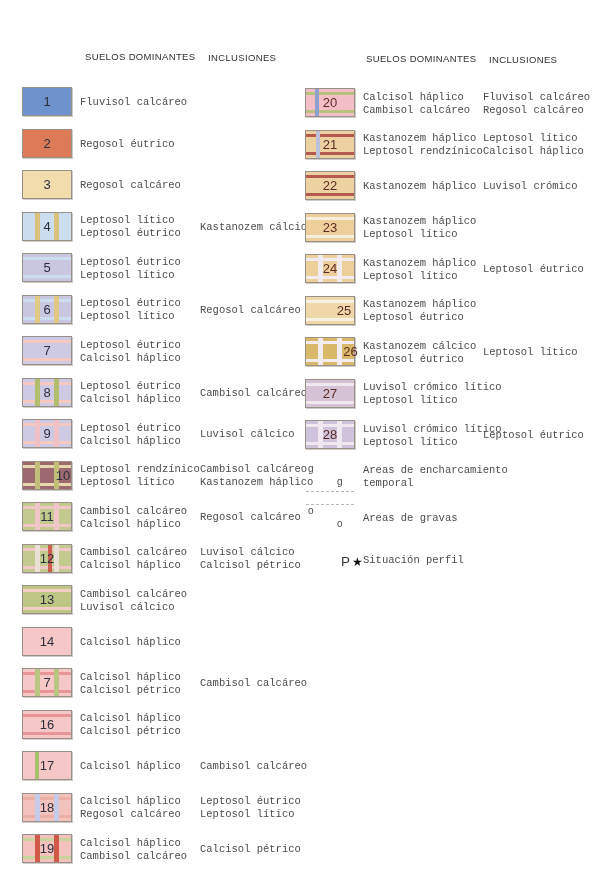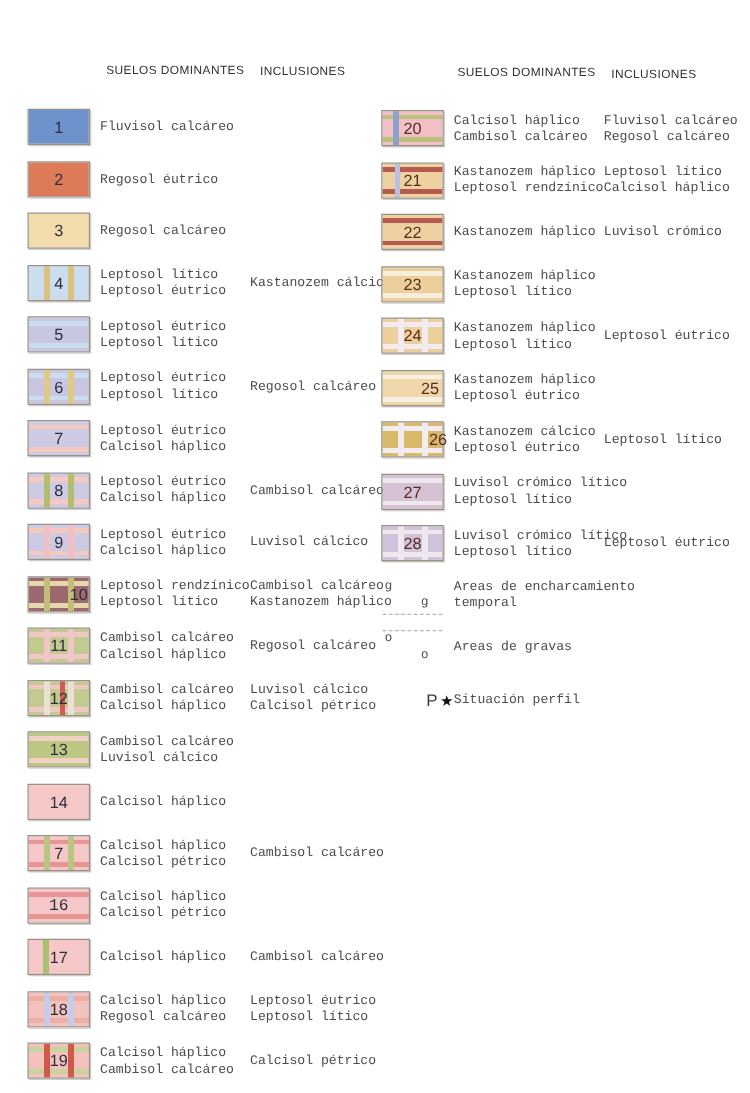--- a/index.html
+++ b/index.html
@@ -197,21 +197,21 @@
         </div>
         <div class="lines dom">
           <div class="line">Calcisol háplico</div>
           <div class="line">Calcisol pétrico</div>
         </div>
         <div class="lines inc">
           <div class="line">Cambisol calcáreo</div>
         </div>
       </div>
       <div class="row">
-        <div class="swatch" style="background: linear-gradient(transparent 10%, rgb(232, 149, 149) 10%, rgb(232, 149, 149) 24%, transparent 24%, transparent 76%, rgb(232, 149, 149) 76%, rgb(232, 149, 149) 90%, transparent 90%), linear-gradient(rgb(246, 199, 199), rgb(246, 199, 199)); font-family: Liberation Mono, monospace;">
+        <div class="swatch" style="background: linear-gradient(transparent 10%, rgb(232, 149, 149) 10%, rgb(232, 149, 149) 24%, transparent 24%, transparent 76%, rgb(232, 149, 149) 76%, rgb(232, 149, 149) 90%, transparent 90%), linear-gradient(rgb(246, 199, 199), rgb(246, 199, 199));">
           <span class="num" style="color: rgb(43, 47, 62);">16</span>
         </div>
         <div class="lines dom">
           <div class="line">Calcisol háplico</div>
           <div class="line">Calcisol pétrico</div>
         </div>
       </div>
       <div class="row">
         <div class="swatch" style="background: linear-gradient(90deg, transparent 24%, rgb(169, 192, 110) 24%, rgb(169, 192, 110) 33%, transparent 33%), linear-gradient(rgb(246, 199, 199), rgb(246, 199, 199));">
           <span class="num" style="color: rgb(43, 47, 62);">17</span>

